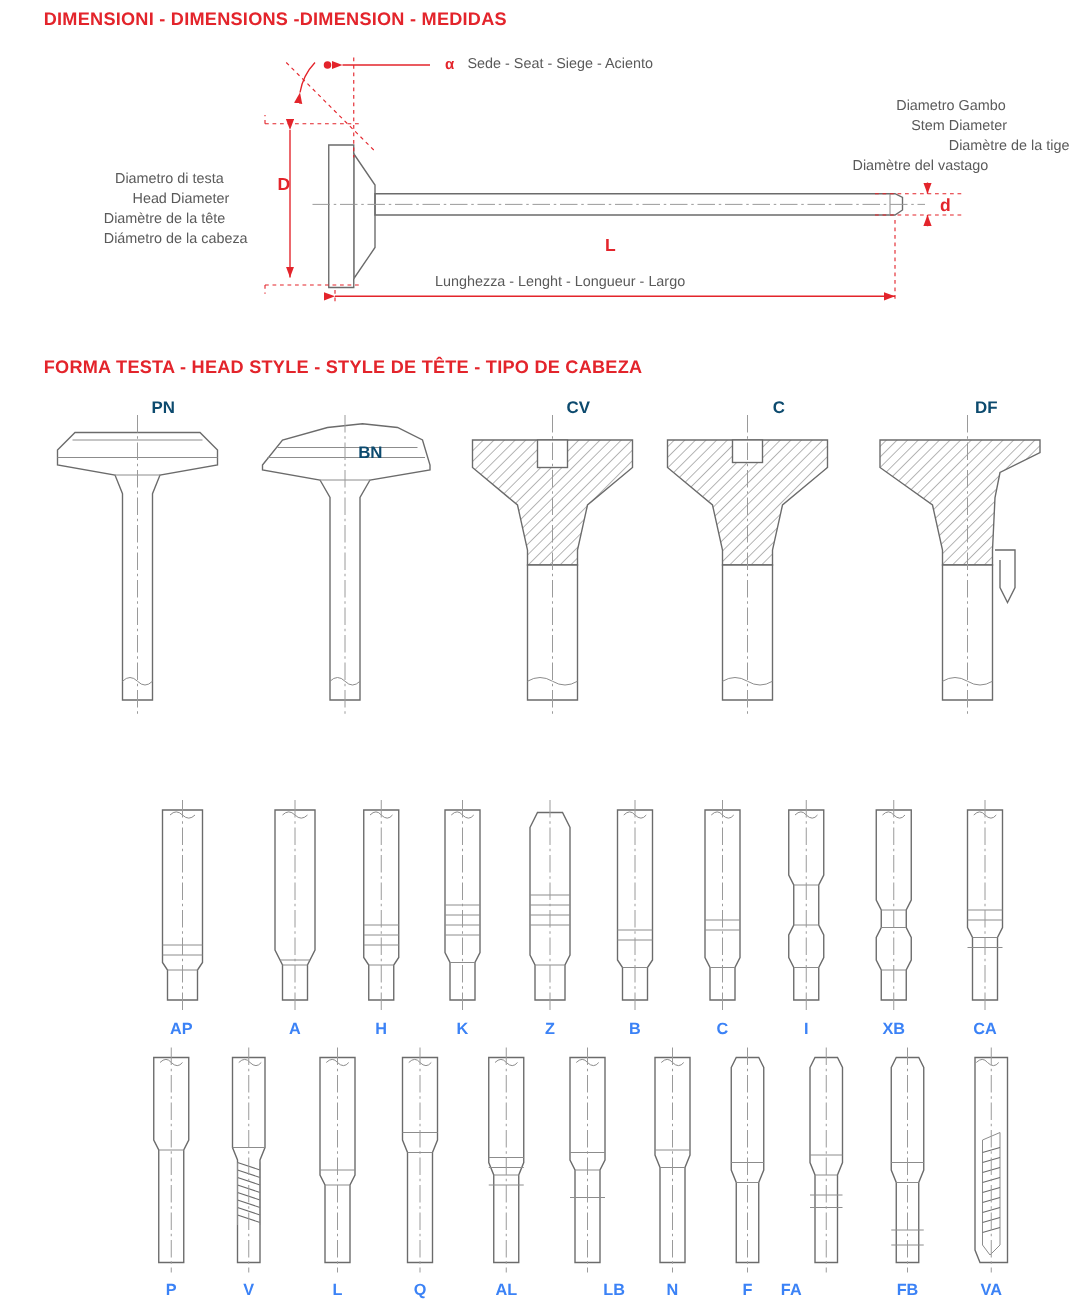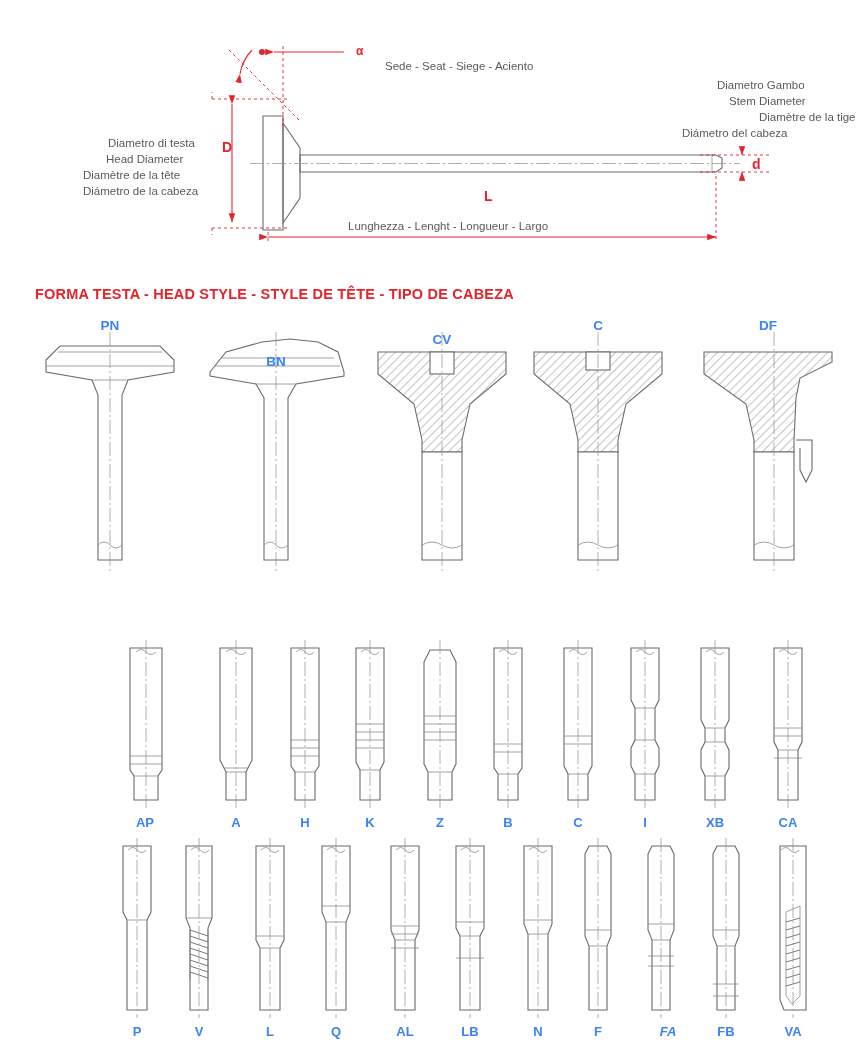--- a/index.html
+++ b/index.html
@@ -18,37 +18,38 @@
   #t2{left:35px;top:286px;}
   #t3{left:35px;top:608px;}
   .lbl{position:absolute;font-size:11.5px;color:#5a5a5a;white-space:nowrap;}
   .lbl-red{position:absolute;font-size:12px;color:#e3242b;white-space:nowrap;}
   .lbl-bold{font-weight:bold;}
   .cap{
     position:absolute;font-size:13px;font-weight:bold;color:#3b82f6;
     text-align:center;white-space:nowrap;
   }
   .hcap{
-    position:absolute;font-size:13.5px;font-weight:bold;color:#3b82f6;
-    text-align:center;white-space:nowrap;
+    position:absolute;font-size:13.5px;font-weight:bold;color:#0c4a6e;
+    text-align:right;white-space:nowrap;
   }
   svg{position:absolute;left:0;top:0;overflow:visible;}
   .drawline{stroke:#6b6b6b;stroke-width:1.1;fill:none;}
   .thin{stroke:#8c8c8c;stroke-width:.8;fill:none;}
   .center{stroke:#9a9a9a;stroke-width:.8;fill:none;stroke-dasharray:14 3 2 3;}
   .redline{stroke:#e3242b;stroke-width:1.1;fill:none;}
   .reddash{stroke:#e3242b;stroke-width:.9;fill:none;stroke-dasharray:3 3;}
   .hatch-fill{fill:url(#hatch);stroke:#6b6b6b;stroke-width:1.1;}
   .white-fill{fill:#ffffff;stroke:#6b6b6b;stroke-width:1.1;}
 </style>
 </head>
 <body>
 
 <div class="page">
 
+  <div class="section-title" id="t1">DIMENSIONI - DIMENSIONS -DIMENSION - MEDIDAS</div>
   <div class="section-title" id="t2">FORMA TESTA - HEAD STYLE - STYLE DE TÊTE - TIPO DE CABEZA</div>
 
   <svg width="860" height="1051">
     <defs>
       <pattern id="hatch" width="6" height="6" patternTransform="rotate(45)" patternUnits="userSpaceOnUse">
         <line x1="0" y1="0" x2="0" y2="6" stroke="#6b6b6b" stroke-width="0.8"></line>
       </pattern>
       <pattern id="hatch2" width="6" height="6" patternTransform="rotate(-45)" patternUnits="userSpaceOnUse">
         <line x1="0" y1="0" x2="0" y2="6" stroke="#6b6b6b" stroke-width="0.8"></line>
       </pattern>
@@ -90,32 +91,32 @@
 
       <line class="reddash" x1="268" y1="232" x2="268" y2="242"></line>
       <line class="reddash" x1="716" y1="176" x2="716" y2="242"></line>
       <line class="redline" x1="268" y1="237" x2="716" y2="237" marker-start="url(#arr)" marker-end="url(#arr)"></line>
       <line class="reddash" x1="212" y1="228" x2="212" y2="235"></line>
       <line class="reddash" x1="212" y1="99" x2="212" y2="92"></line>
     </g>
   </svg>
 
   <div class="lbl-red lbl-bold" style="left:356px;top:44px;">α</div>
-  <div class="lbl" style="left:385px;top:45px;margin-top:15px;">Sede - Seat - Siege - Aciento</div>
-
-  <div class="lbl" style="left:92px;top:137px;margin-left:16px;">Diametro di testa</div>
+  <div class="lbl" style="left:374px;top:45px;">Sede - Seat - Siege - Aciento</div>
+
+  <div class="lbl" style="left:92px;top:137px;">Diametro di testa</div>
   <div class="lbl" style="left:106px;top:153px;">Head Diameter</div>
   <div class="lbl" style="left:83px;top:169px;text-align:right;">Diamètre de la tête</div>
   <div class="lbl" style="left:83px;top:185px;">Diámetro de la cabeza</div>
   <div class="lbl-red lbl-bold" style="left:222px;top:139px;font-size:14px;">D</div>
 
   <div class="lbl" style="left:717px;top:79px;">Diametro Gambo</div>
   <div class="lbl" style="left:729px;top:95px;">Stem Diameter</div>
   <div class="lbl" style="left:711px;top:111px;margin-left:48px;">Diamètre de la tige</div>
-  <div class="lbl" style="left:682px;top:127px;">Diámetro del cabeza</div>
+  <div class="lbl" style="left:682px;top:127px;">Diamètre del vastago</div>
   <div class="lbl-red lbl-bold" style="left:752px;top:156px;font-size:14px;">d</div>
 
   <div class="lbl-red lbl-bold" style="left:484px;top:188px;font-size:14px;">L</div>
   <div class="lbl" style="left:348px;top:220px;">Lunghezza - Lenght - Longueur - Largo</div>
 
   <svg width="860" height="1051">
 
     <g>
       <path class="white-fill" d="M46,360 L60,346 L160,346 L174,360 L174,372 L128,380 L122,395 L122,560 L98,560 L98,395 L92,380 L46,372 Z"></path>
       <path class="thin" d="M46,366 L174,366"></path>
@@ -154,21 +155,21 @@
       <path class="hatch-fill" d="M704,352 L832,352 L832,362 L800,378 L796,398 L794,440 L794,452 L754,452 L754,440 L746,404 L704,374 Z"></path>
       <path class="white-fill" d="M754,452 L794,452 L794,560 L754,560 Z"></path>
       <path class="drawline" d="M796,440 L812,440 L812,470 L806,482 L800,470 L800,448"></path>
       <line class="center" x1="774" y1="332" x2="774" y2="572"></line>
       <path class="thin" d="M754,545 q10,-6 20,0 q10,6 20,0"></path>
     </g>
   </svg>
 
   <div class="hcap" style="left:80px;top:318px;width:60px;">PN</div>
   <div class="hcap" style="left:246px;top:318px;width:60px;margin-top:36px;">BN</div>
-  <div class="hcap" style="left:412px;top:332px;width:60px;">CV</div>
+  <div class="hcap" style="left:412px;top:318px;width:60px;">CV</div>
   <div class="hcap" style="left:568px;top:318px;width:60px;">C</div>
   <div class="hcap" style="left:738px;top:318px;width:60px;">DF</div>
 
   <svg width="860" height="1051">
 
     <g>
       <path class="white-fill" d="M130,648 L162,648 L162,770 L158,776 L158,800 L134,800 L134,776 L130,770 Z"></path>
       <path class="thin" d="M130,756 L162,756"></path>
       <path class="thin" d="M130,764 L162,764"></path>
       <path class="thin" d="M134,776 L158,776"></path>
@@ -370,20 +371,20 @@
       <path class="thin" d="M781,850 q5,-5 9,0 q5,5 9,0"></path>
       <line class="center" x1="793" y1="838" x2="793" y2="1018"></line>
     </g>
   </svg>
 
   <div class="cap" style="left:107px;top:1024px;width:60px;">P</div>
   <div class="cap" style="left:169px;top:1024px;width:60px;">V</div>
   <div class="cap" style="left:240px;top:1024px;width:60px;">L</div>
   <div class="cap" style="left:306px;top:1024px;width:60px;">Q</div>
   <div class="cap" style="left:375px;top:1024px;width:60px;">AL</div>
-  <div class="cap" style="left:440px;top:1024px;width:60px;">LB</div>
+  <div class="cap" style="left:440px;top:1024px;width:60px;text-align:right;">LB</div>
   <div class="cap" style="left:508px;top:1024px;width:60px;">N</div>
   <div class="cap" style="left:568px;top:1024px;width:60px;">F</div>
-  <div class="cap" style="left:638px;top:1024px;width:60px;font-style:italic;">FA</div>
+  <div class="cap" style="left:603px;top:1024px;width:60px;">FA</div>
   <div class="cap" style="left:696px;top:1024px;width:60px;">FB</div>
   <div class="cap" style="left:763px;top:1024px;width:60px;">VA</div>
 
 </div>
 
 </body></html>

